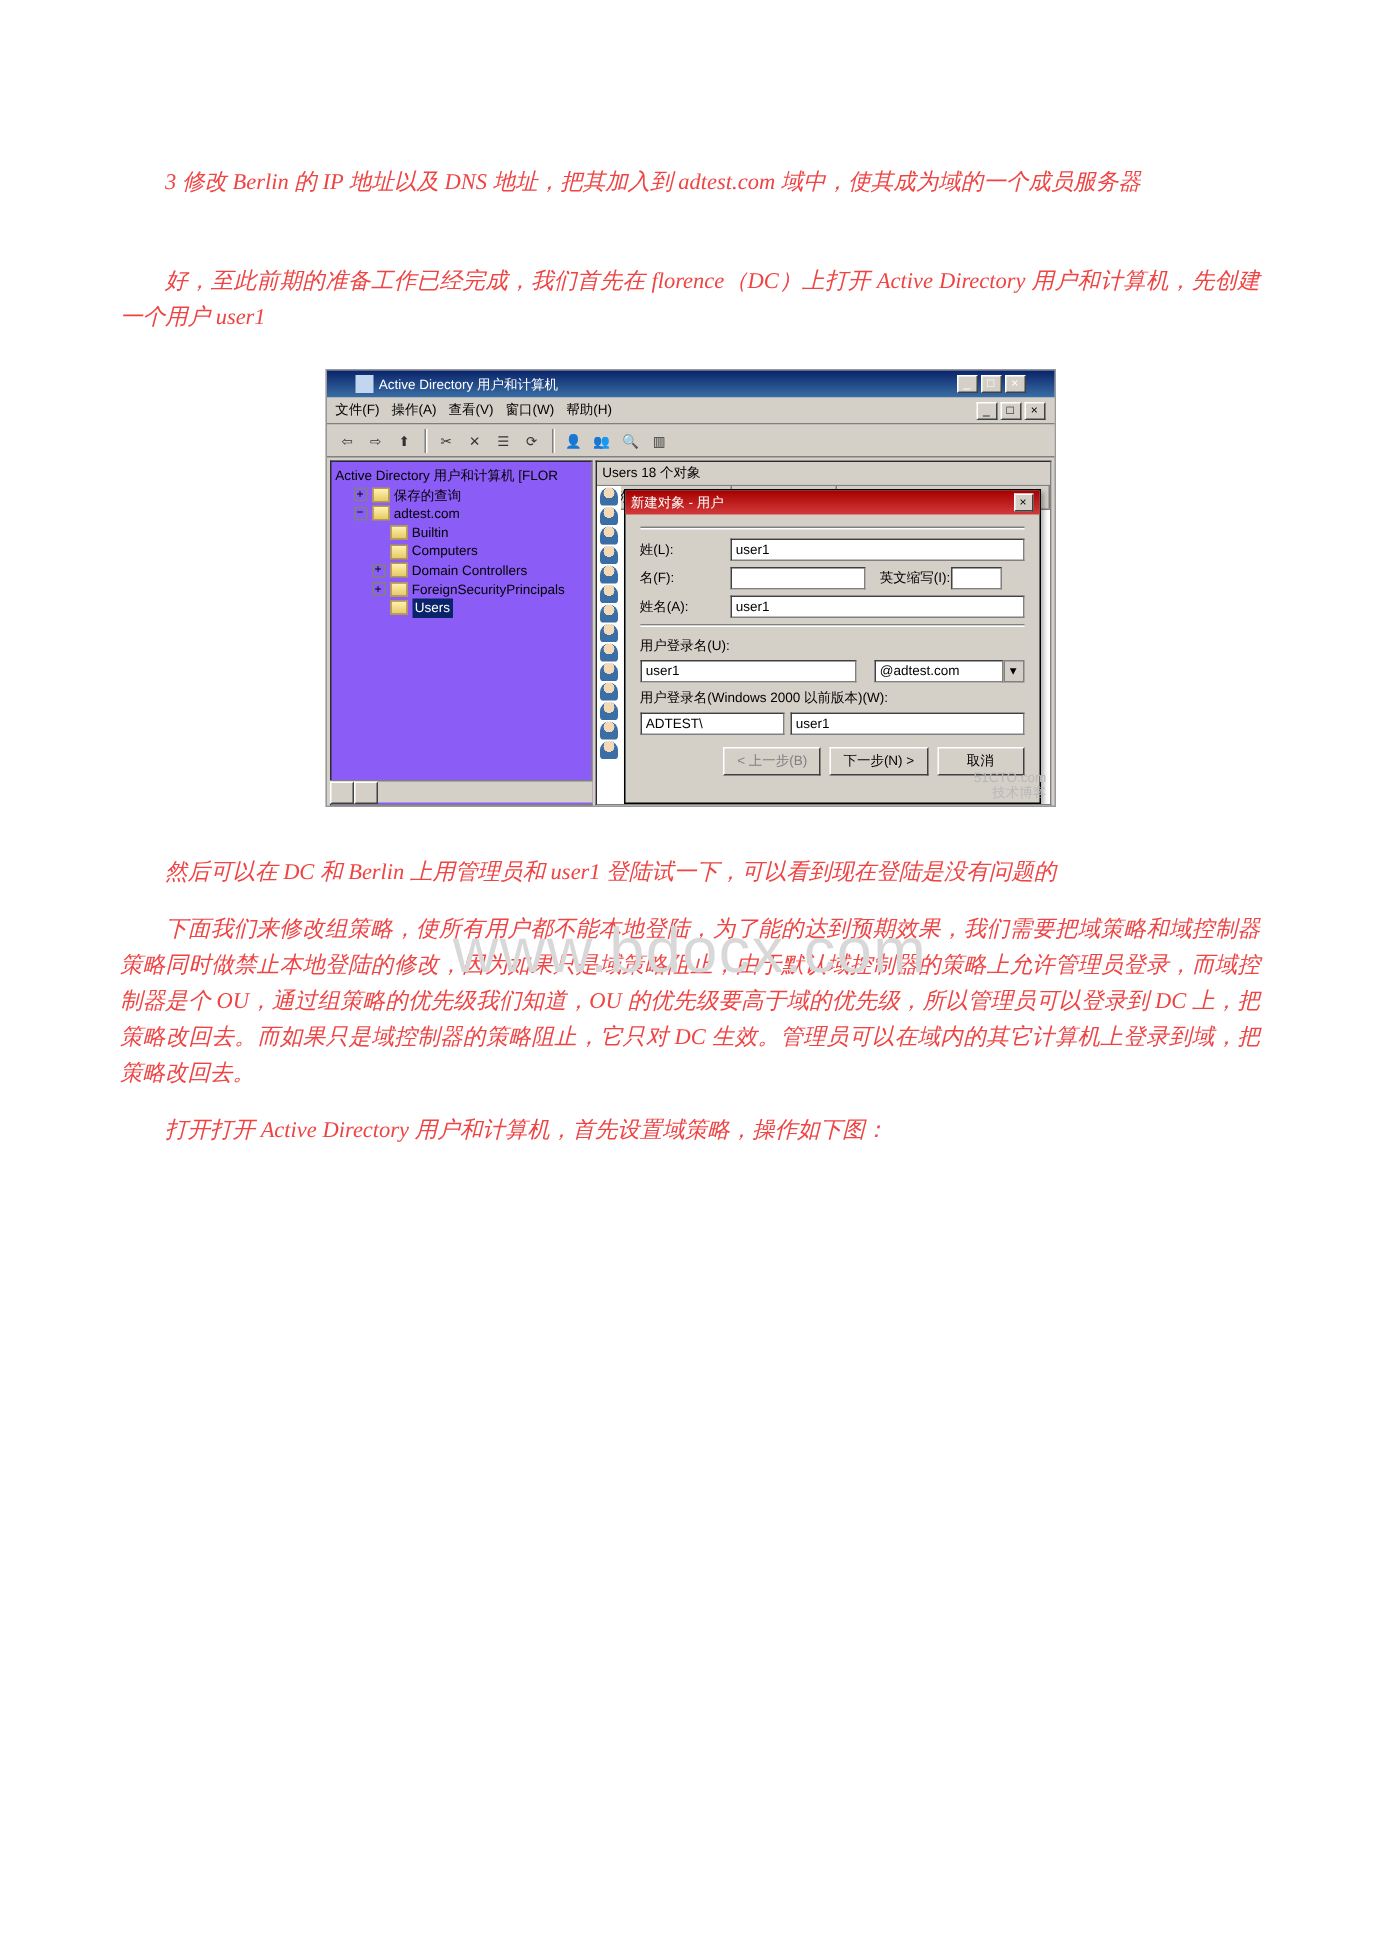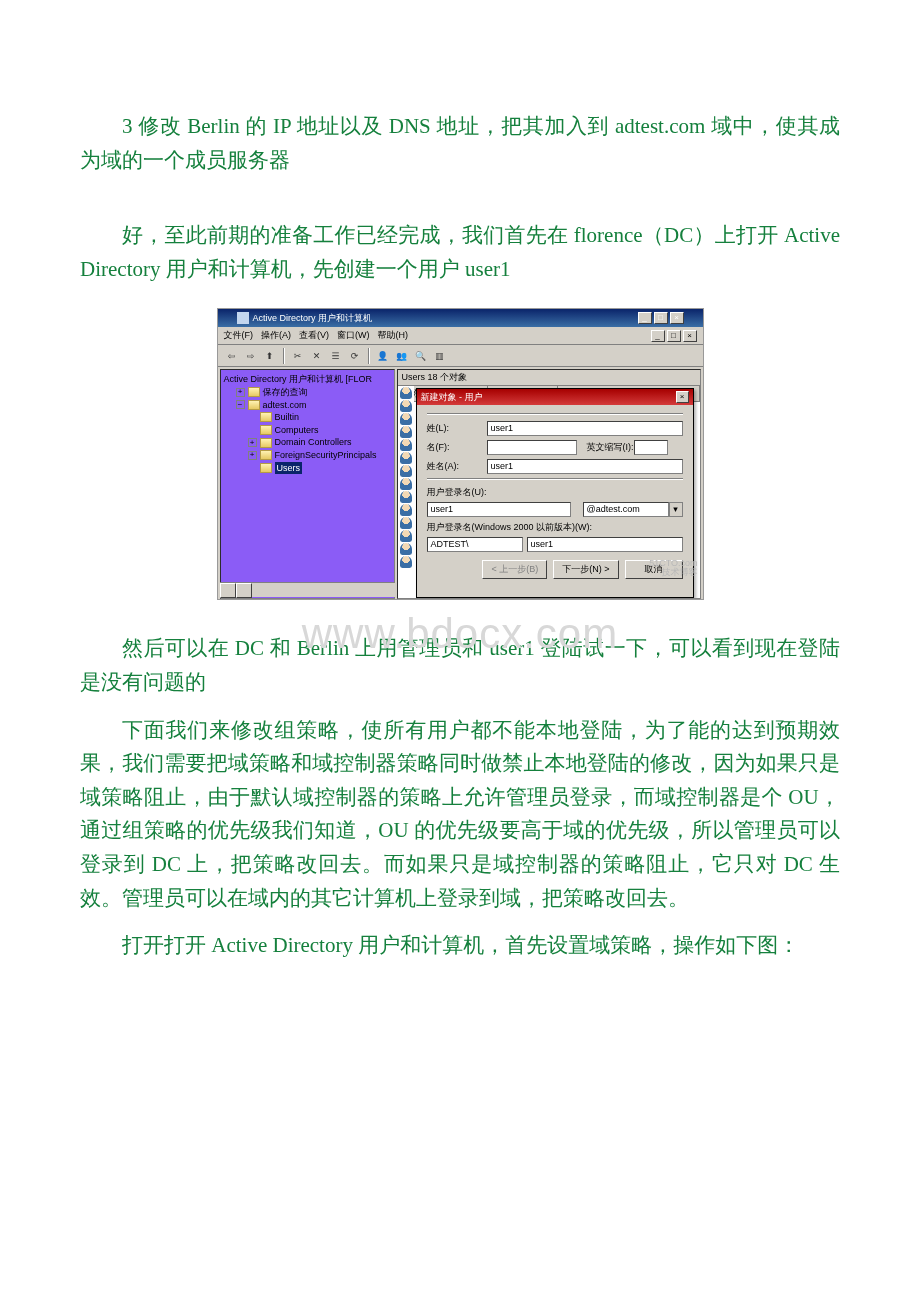--- a/index.html
+++ b/index.html
@@ -5,25 +5,26 @@
     * { margin: 0; padding: 0; box-sizing: border-box; }
     body {
       background: #fff;
       font-family: "SimSun", "宋体", serif;
       width: 920px;
       height: 1302px;
       position: relative;
       padding: 110px 80px 60px 80px;
     }
     .para {
-      font-size: 21px;
+      font-size: 15px;
       line-height: 1.6;
-      color: #15803d;
+      color: #ef4444;
       margin-bottom: 14px;
       text-align: justify;
+      font-style: italic;
     }
     .indent { text-indent: 2em; }
     .spacer { height: 28px; }
     .screenshot {
       width: 487px;
       height: 292px;
       margin: 8px auto 10px;
       border: 1px solid #999;
       background: #d4d0c8;
       position: relative;
@@ -168,21 +169,21 @@
       background: #d4d0c8;
       border: 1px solid #fff;
       border-right-color:#404040; border-bottom-color:#404040;
       font-size: 9px;
       display:flex; align-items:center; justify-content:center;
     }
     .btn.disabled { color:#808080; }
     .watermark-img {
       position: absolute;
       right: 2px;
-      bottom: 20px;
+      bottom: 2px;
       font-size: 9px;
       color: #b8b8b8;
       text-align: right;
       line-height: 1.1;
     }
     .scroll-h {
       height: 15px;
       background: #d4d0c8;
       border-top: 1px solid #808080;
       position: absolute;

